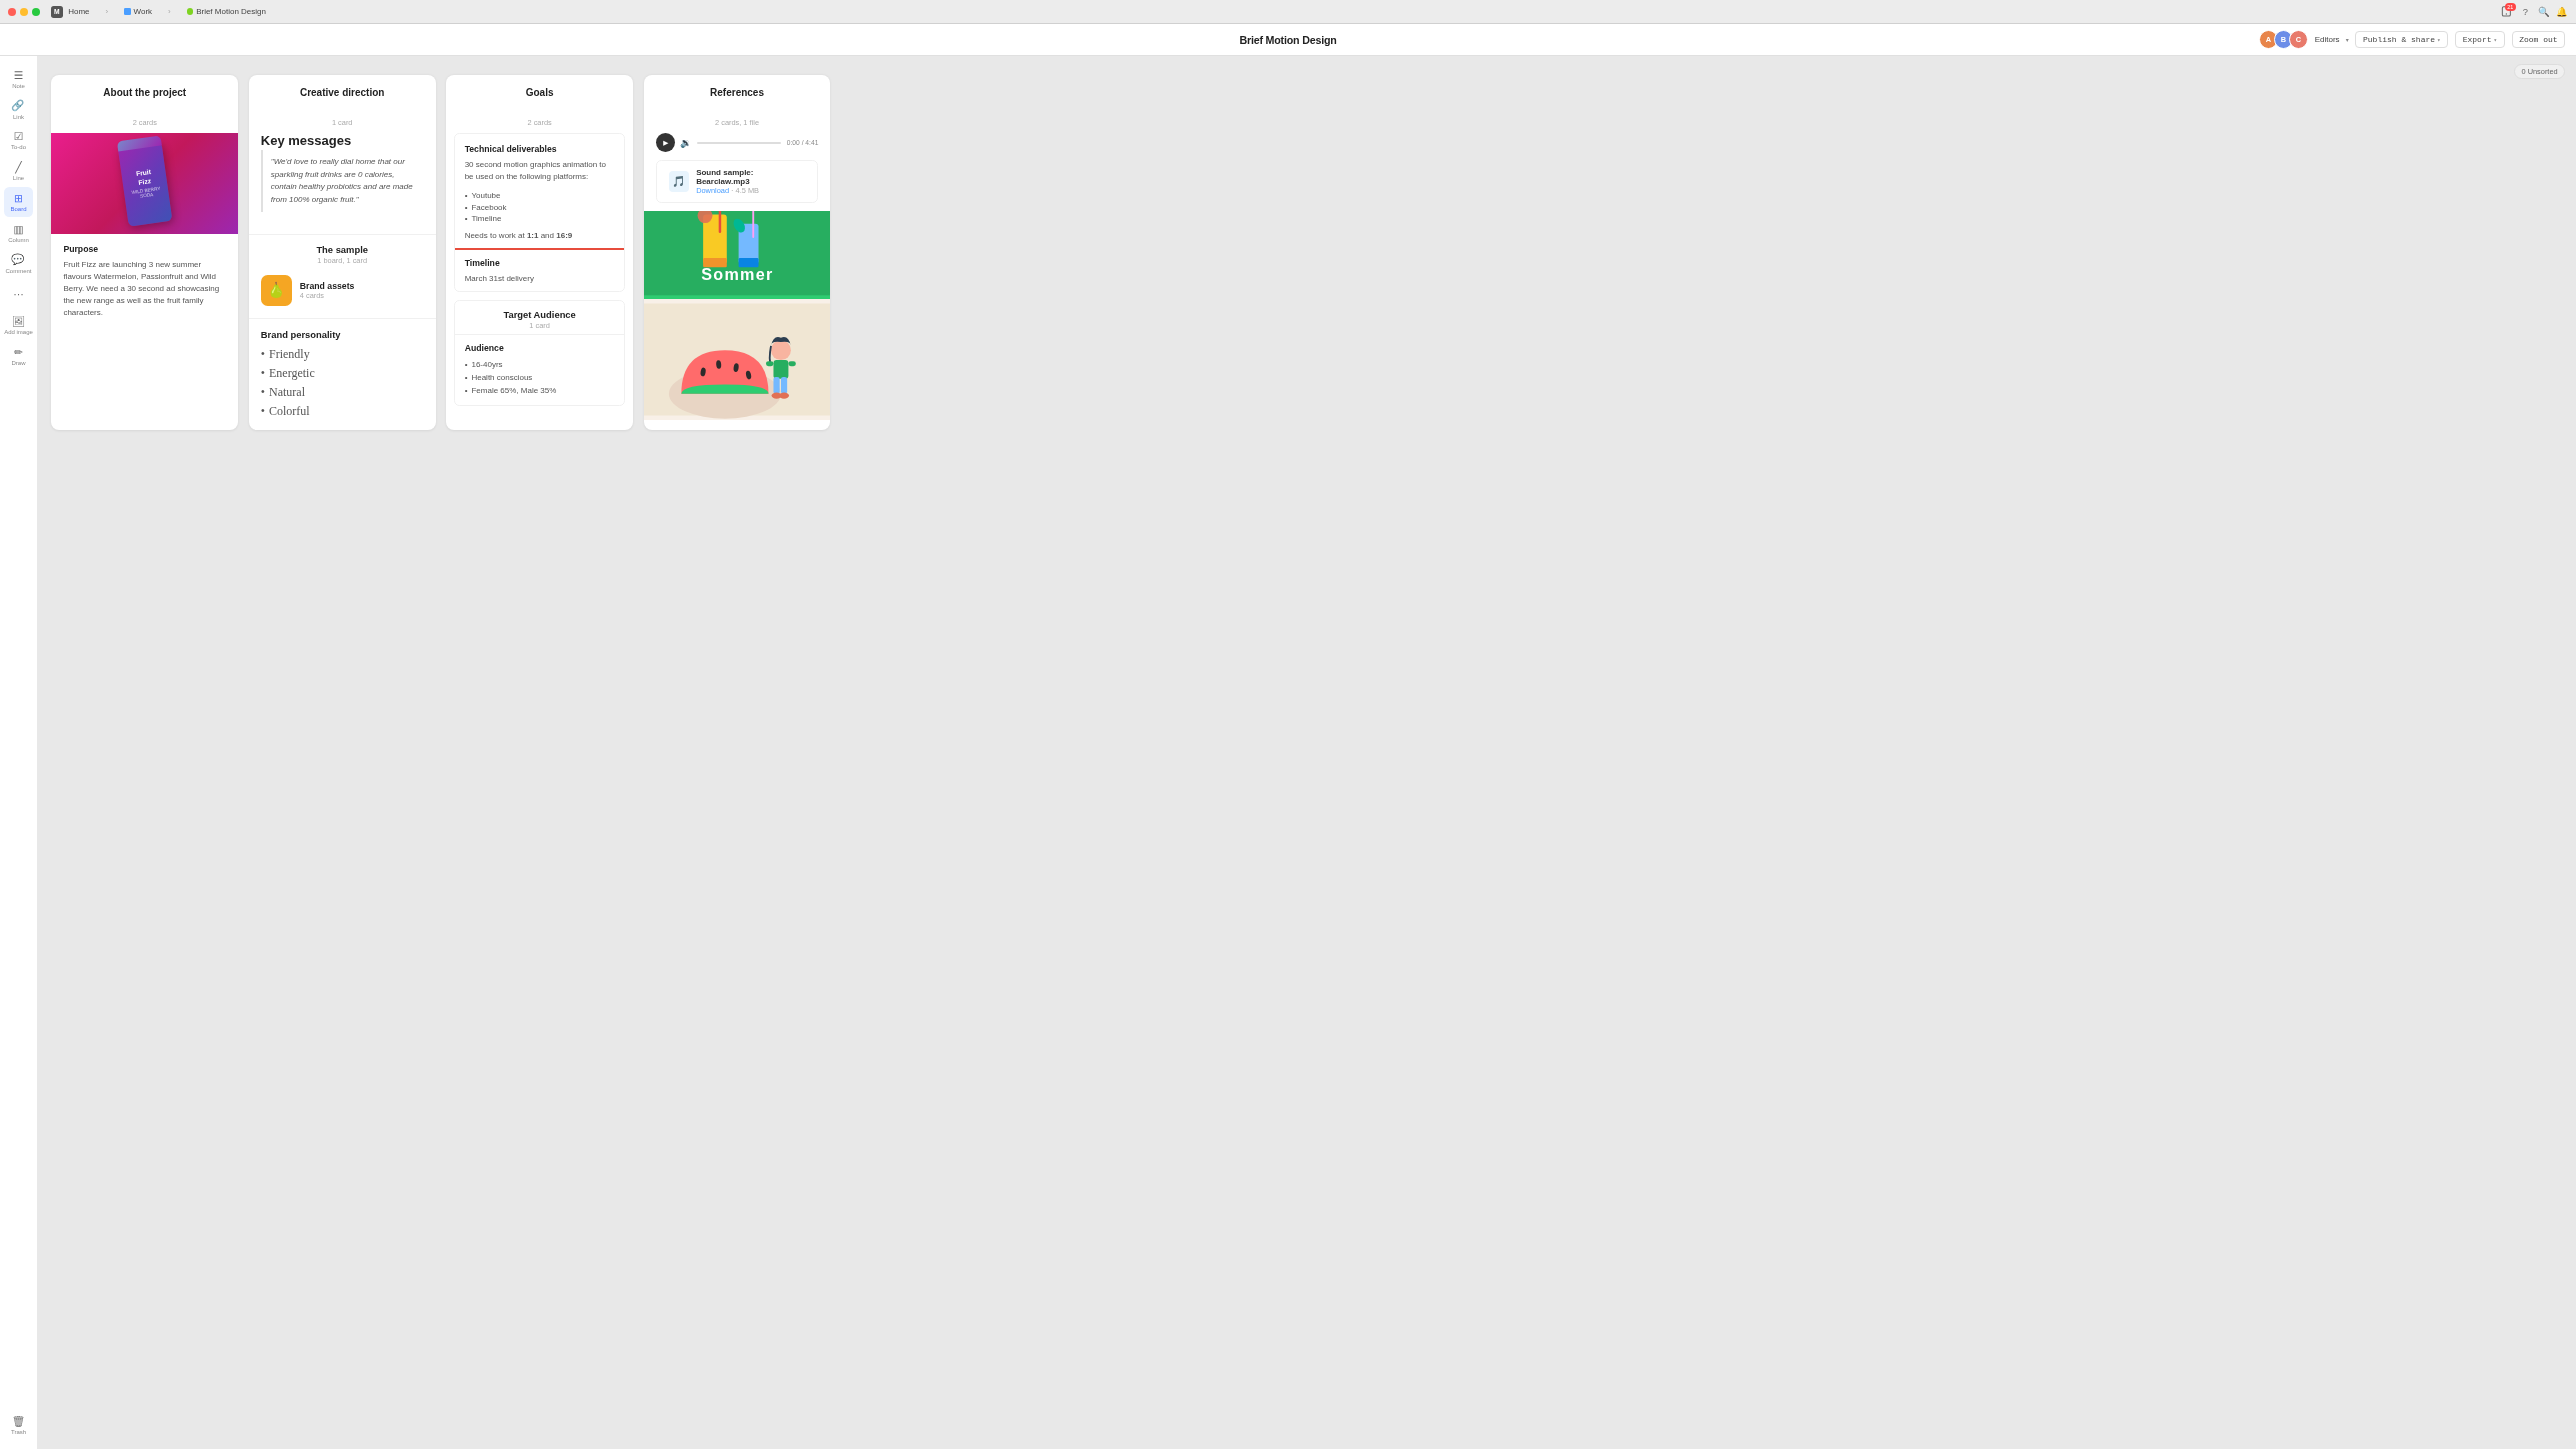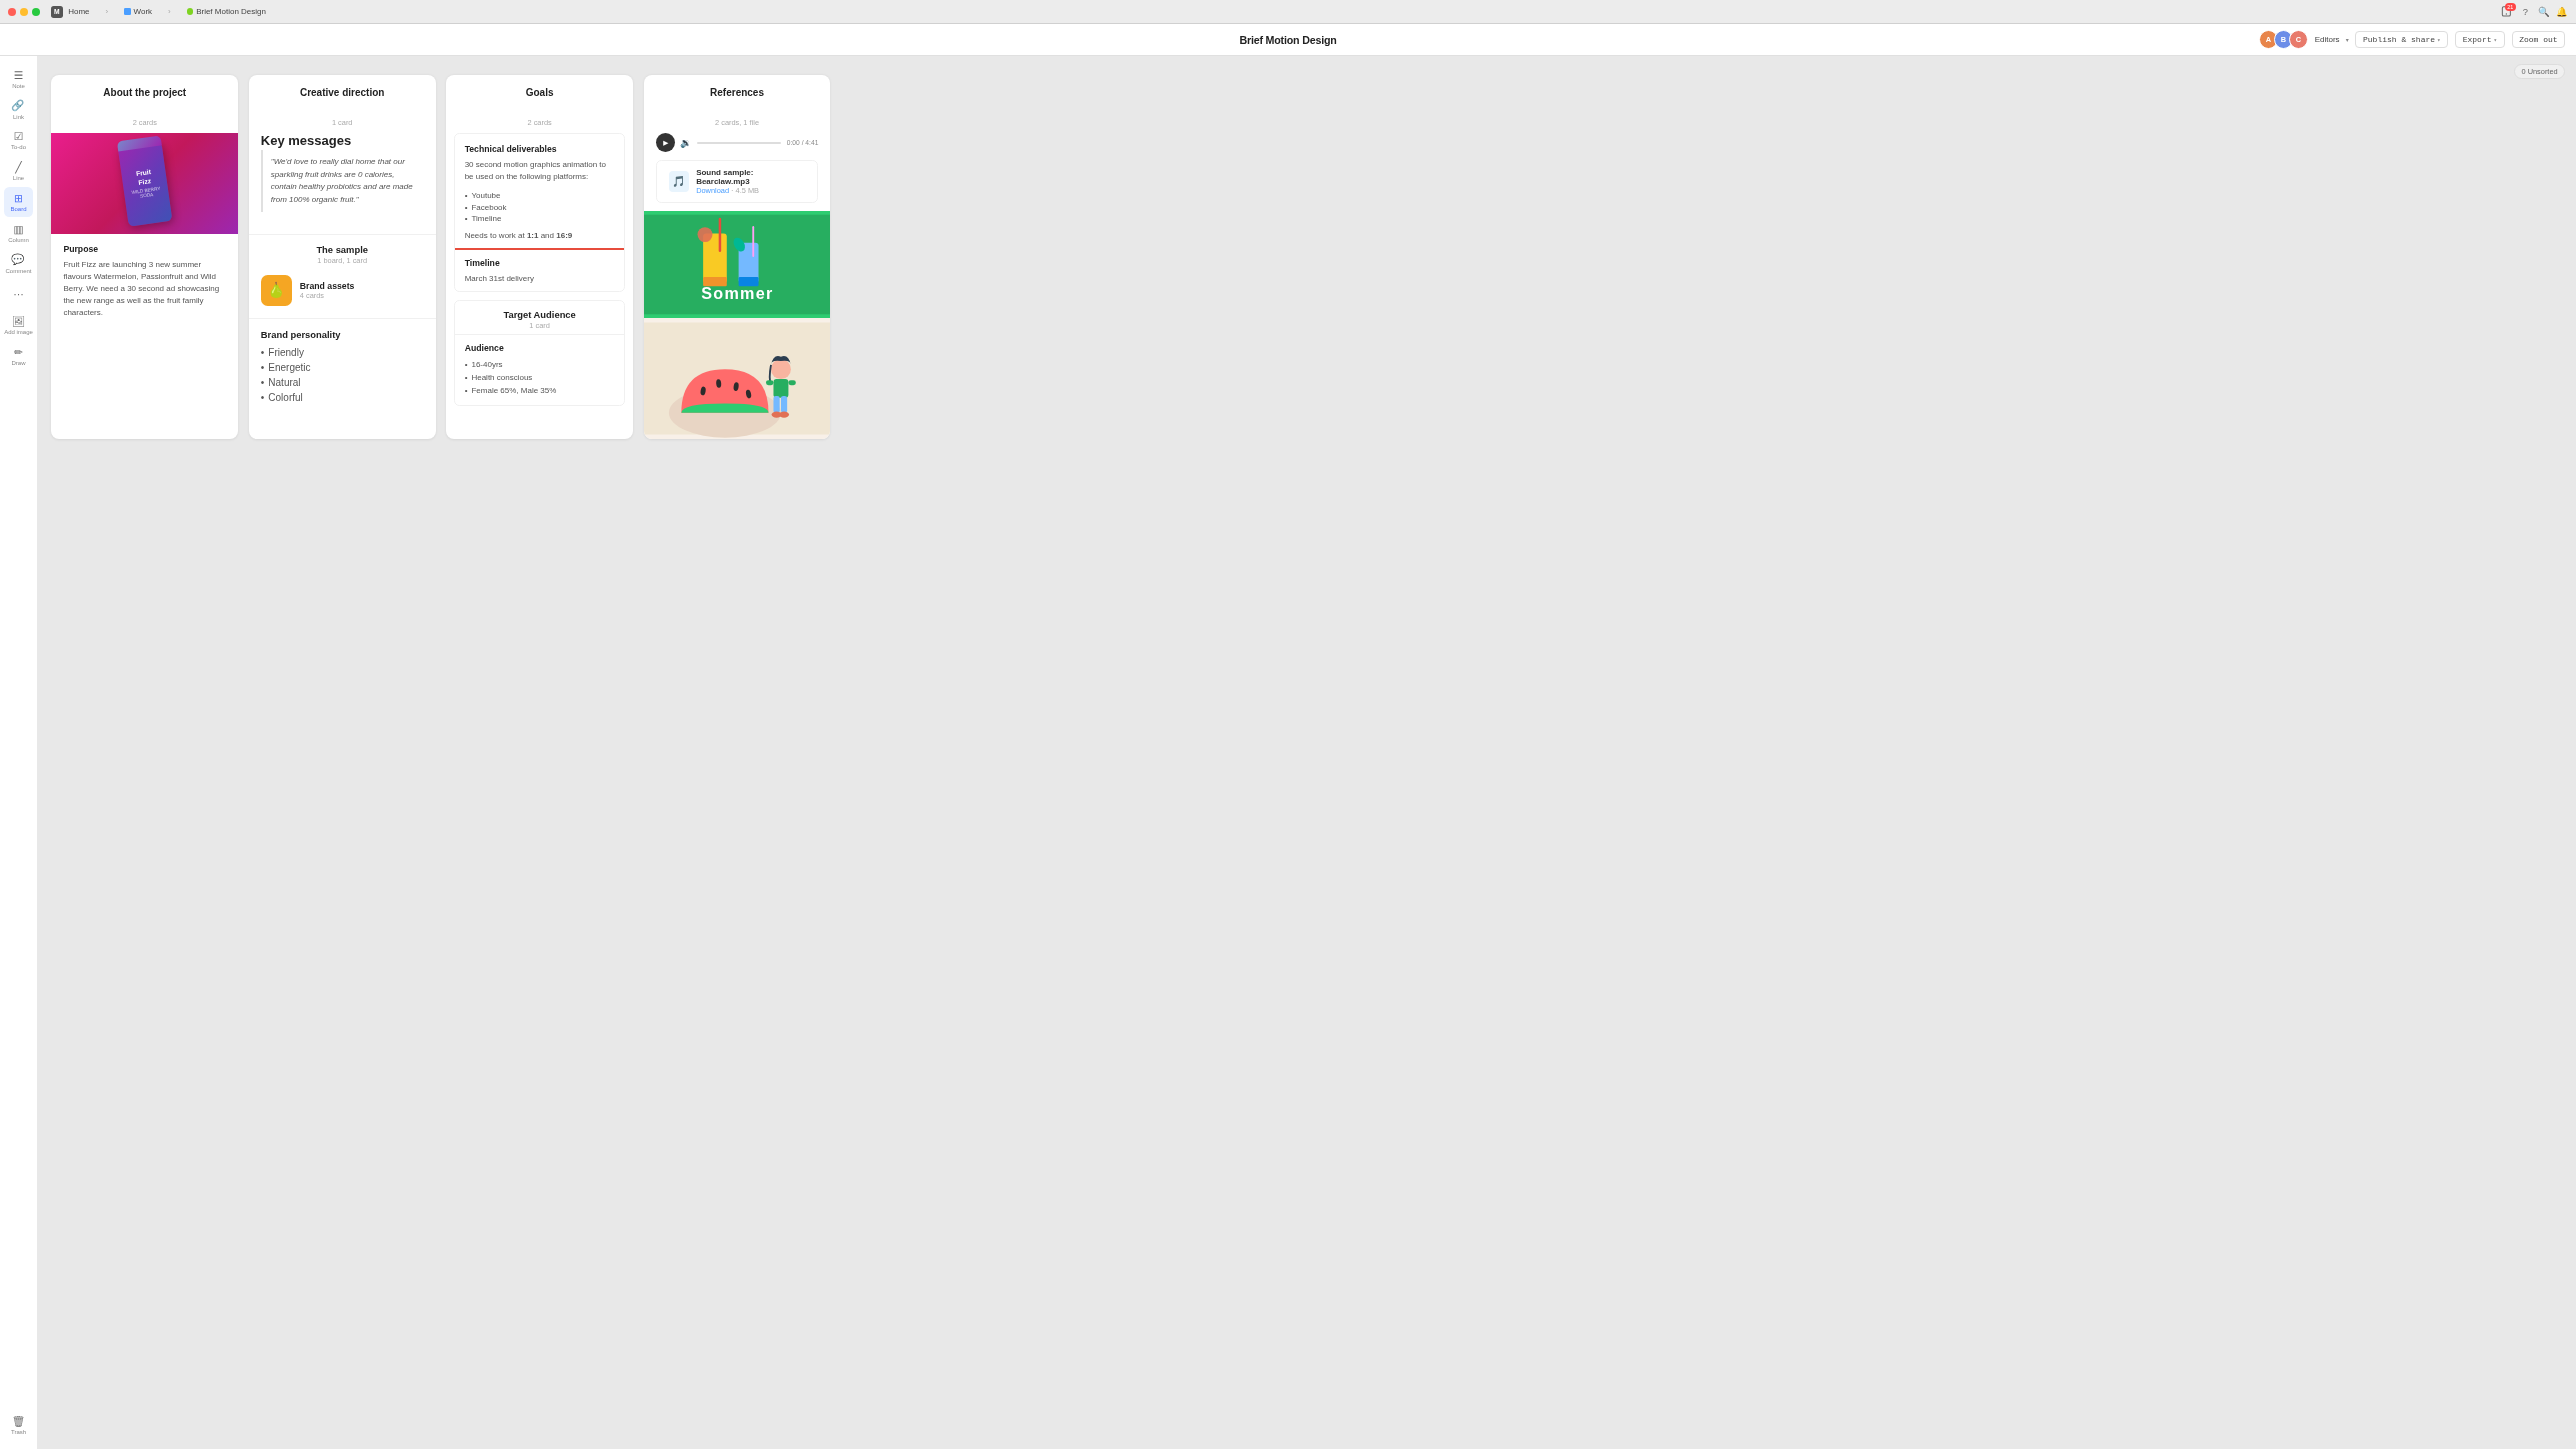--- a/index.html
+++ b/index.html
@@ -190,21 +190,21 @@
       display: flex;
       align-items: center;
       justify-content: center;
       font-size: 14.8px;
     }
     .brand-assets-info .ba-title { font-size: 8.7px; font-weight: 700; color: #222; }
     .brand-assets-info .ba-sub { font-size: 7.4px; color: #aaa; }
     .brand-personality-section { padding: 9.4px 12px; border-top: 0.7px solid #f0f0f0; margin-top: 0; }
     .bp-title { font-size: 9.4px; font-weight: 700; color: #222; margin-bottom: 5.4px; }
     .bp-list { list-style: none; padding: 0; }
-    .bp-list li { font-size: 10px; color: #555; padding: 2px 0; display: flex; align-items: center; gap: 4px; }
+    .bp-list li { font-size: 12px; color: #555; padding: 2px 0; display: flex; align-items: center; gap: 4px; font-family: Liberation Serif, serif; }
     .bp-list li::before { content: '•'; color: #555; }
 
     
     .goals-card { }
     .section-title-sm { font-size: 8.7px; font-weight: 700; color: #222; margin-bottom: 5.4px; }
     .goals-text { font-size: 8px; color: #555; line-height: 1.5; margin-bottom: 6.7px; }
     .goals-list { list-style: none; padding: 0; margin-bottom: 6.7px; }
     .goals-list li { font-size: 8px; color: #555; padding: 1.3px 0; display: flex; align-items: center; gap: 4px; }
     .goals-list li::before { content: '•'; color: #555; }
     .needs-text { font-size: 8px; color: #555; }
@@ -245,21 +245,21 @@
       border: 0.7px solid #f0f0f0;
       margin: 0 12px 8px;
       border-radius: 5.4px;
     }
     .music-icon-box { width: 21.5px; height: 21.5px; background: #e8f4fd; border-radius: 4px; display: flex; align-items: center; justify-content: center; font-size: 10.7px; }
     .sound-info .sf-title { font-size: 8px; font-weight: 600; color: #333; }
     .sound-info .sf-sub { font-size: 7.4px; color: #aaa; }
     .sound-info .sf-sub a { color: #4a9eff; text-decoration: none; }
     .ref-image-summer {
       width: 100%;
-      height: 107px;
+      height: 88px;
       background: #2ecc71;
       display: flex;
       align-items: flex-end;
       justify-content: center;
       overflow: hidden;
       position: relative;
     }
     .ref-image-watermelon {
       width: 100%;
       height: 121px;

